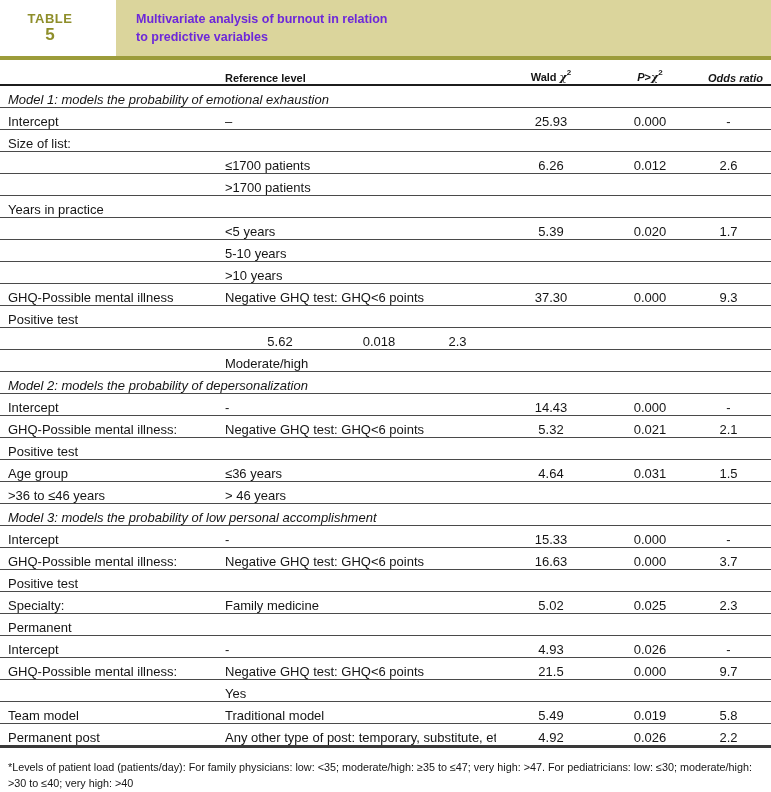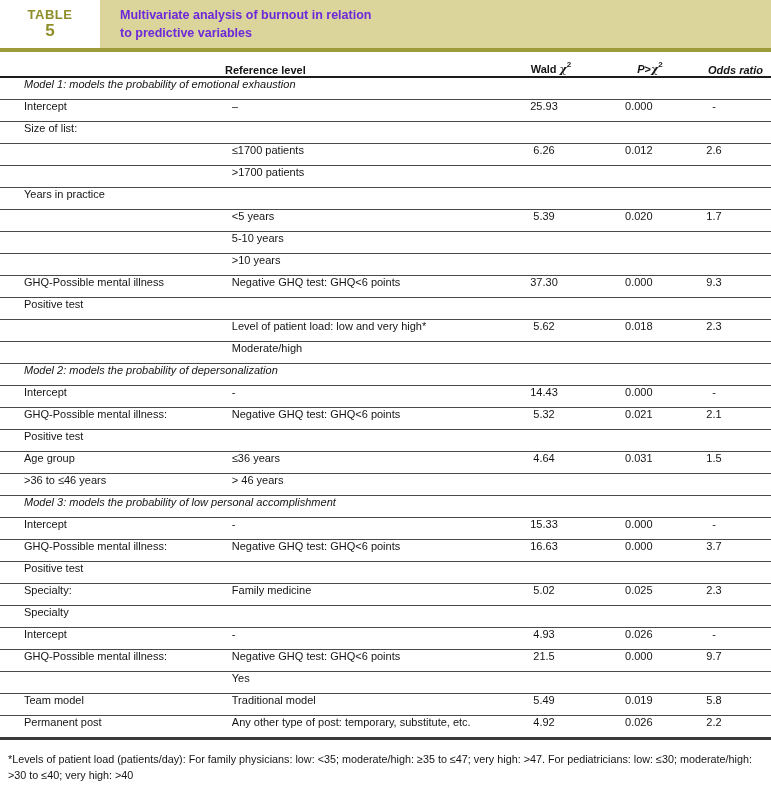--- a/index.html
+++ b/index.html
@@ -5,21 +5,21 @@
   html, body { margin:0; padding:0; background:#ffffff; }
   body {
     width:771px; height:792px;
     font-family:"Liberation Sans", sans-serif;
     color:#151515;
     -webkit-font-smoothing:antialiased;
   }
   .page { width:771px; }
 
   
-  .header { display:flex; height:48px; }
+  .header { display:flex; height:56px;gap:16px; }
   .table-label {
     width:100px; display:flex; flex-direction:column;
     align-items:center; justify-content:center;
     color:#8e8e2a; font-weight:bold; background:#ffffff;
   }
   .table-label .l1 { font-size:13px; letter-spacing:0.5px; line-height:1.1; }
   .table-label .l2 { font-size:17px; line-height:1.05; }
   .banner {
     flex:1; background:#dbd59c;
     display:flex; flex-direction:column; justify-content:center;
@@ -41,23 +41,23 @@
     border-bottom:2px solid #1c1c1c;
     font-weight:bold; font-size:11px;
   }
   .thead .col-odds { text-align:right; font-style:italic; }
   .thead .pi { font-style:italic; }
   .chi { font-family:"DejaVu Serif", serif; font-style:italic; }
   .thead sup { font-size:8px; position:relative; top:-1px; }
 
   
   .trow {
-    display:flex; align-items:flex-start; height:21px;
-    padding:0 24px; border-bottom:1px solid #4a4a4a;
-    font-size:11px;
+    display:flex; align-items:flex-end; height:21px;
+    padding:0 8px; border-bottom:1px solid #4a4a4a;
+    font-size:13px;
   }
   .trow:last-child { border-bottom:none; }
   .trow.model .col-var { flex:1; font-style:italic; }
   .cell { overflow:hidden; white-space:nowrap; }
 
   .bottom-rule { height:3px; background:#3a3a3a; }
 
   
   .footnote {
     margin:11px 8px 0 8px; font-size:10.8px; line-height:1.5; color:#151515;
@@ -158,21 +158,20 @@
   </div>
       <div class="trow">
     <div class="cell col-var">Positive test</div>
     <div class="cell col-ref"></div>
     <div class="cell col-wald"></div>
     <div class="cell col-p"></div>
     <div class="cell col-odds"></div>
   </div>
       <div class="trow">
     <div class="cell col-var"></div>
-    <div class="cell col-ref">Level of patient load: low and very high*</div>
     <div class="cell col-wald">5.62</div>
     <div class="cell col-p">0.018</div>
     <div class="cell col-odds">2.3</div>
   </div>
       <div class="trow">
     <div class="cell col-var"></div>
     <div class="cell col-ref">Moderate/high</div>
     <div class="cell col-wald"></div>
     <div class="cell col-p"></div>
     <div class="cell col-odds"></div>
@@ -242,21 +241,21 @@
     <div class="cell col-odds"></div>
   </div>
       <div class="trow">
     <div class="cell col-var">Specialty:</div>
     <div class="cell col-ref">Family medicine</div>
     <div class="cell col-wald">5.02</div>
     <div class="cell col-p">0.025</div>
     <div class="cell col-odds">2.3</div>
   </div>
       <div class="trow">
-    <div class="cell col-var">Specialty</div>
+    <div class="cell col-var">Permanent</div>
     <div class="cell col-ref"></div>
     <div class="cell col-wald"></div>
     <div class="cell col-p"></div>
     <div class="cell col-odds"></div>
   </div>
       <div class="trow">
     <div class="cell col-var">Intercept</div>
     <div class="cell col-ref">-</div>
     <div class="cell col-wald">4.93</div>
     <div class="cell col-p">0.026</div>

